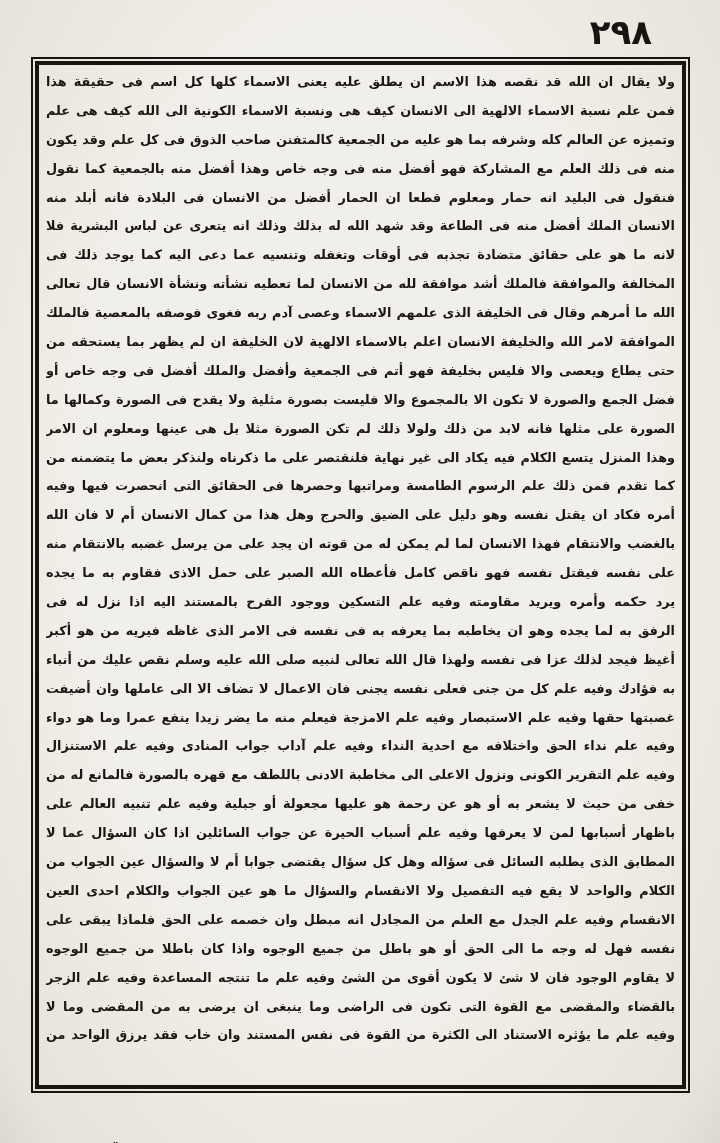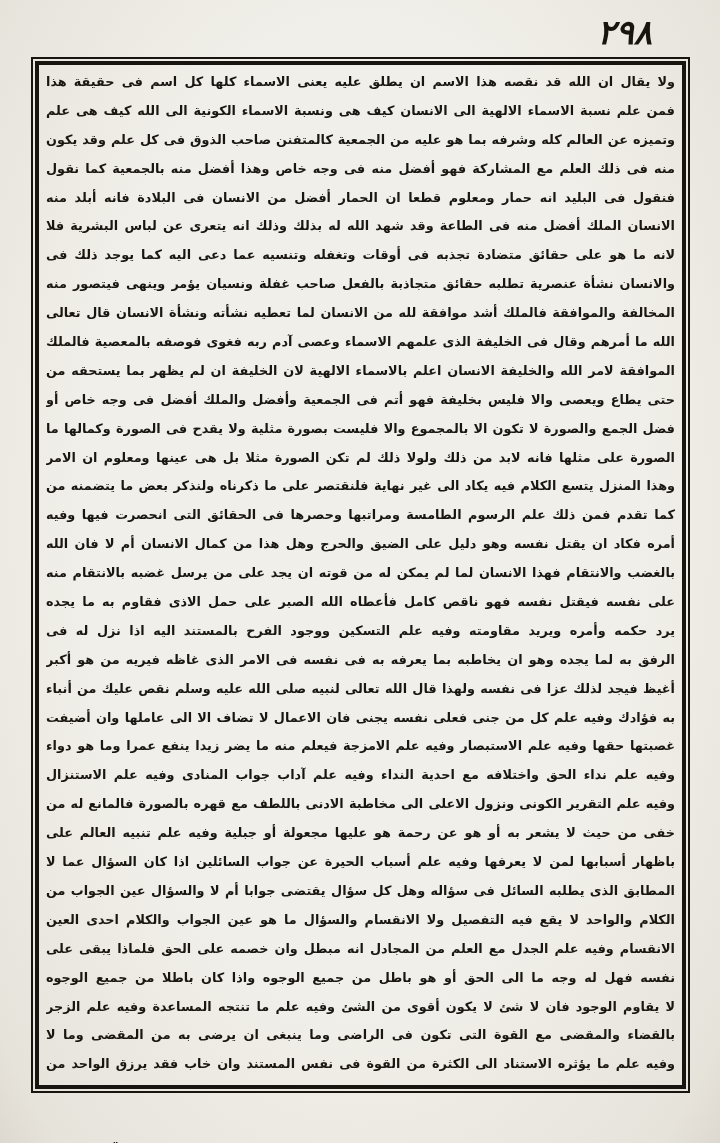--- a/index.html
+++ b/index.html
@@ -6,21 +6,21 @@
   body{
     width:720px;height:1143px;overflow:hidden;position:relative;
     background:radial-gradient(ellipse at 50% 45%, #f1efe9 55%, #e6e3db 92%, #ddd9d0 100%);
     font-family:"DejaVu Sans", sans-serif;
     -webkit-font-smoothing:antialiased;
   }
   .page{position:absolute;inset:0;}
   .page-number{
     position:absolute;top:12px;right:68px;
     font-size:34px;font-weight:bold;color:#181410;
-    letter-spacing:-1px;direction:rtl;font-style:italic;
+    letter-spacing:-1px;direction:rtl;
   }
   .frame{
     position:absolute;left:31px;top:57px;width:659px;height:1036px;
     border:2px solid #181410;padding:2px;box-sizing:border-box;
     background:transparent;
   }
   .frame-inner{
     width:100%;height:100%;box-sizing:border-box;
     border:4px solid #181410;
     padding:3px 7px 0 7px;
@@ -56,21 +56,20 @@
     <div class="frame-inner">
       <div class="textblock">
 
       <div class="line">ولا يقال ان الله قد نقصه هذا الاسم ان يطلق عليه يعنى الاسماء كلها كل اسم فى حقيقة هذا المسمى ان يقبله فاعلم ذلك</div>
           <div class="line">فمن علم نسبة الاسماء الالهية الى الانسان كيف هى ونسبة الاسماء الكونية الى الله كيف هى علم مرتبة الانسان</div>
           <div class="line">وتميزه عن العالم كله وشرفه بما هو عليه من الجمعية كالمتفنن صاحب الذوق فى كل علم وقد يكون صاحب علم ما أكمل</div>
           <div class="line">منه فى ذلك العلم مع المشاركة فهو أفضل منه فى وجه خاص وهذا أفضل منه بالجمعية كما نقول بالفاضلة فى النقص</div>
           <div class="line">فنقول فى البليد انه حمار ومعلوم قطعا ان الحمار أفضل من الانسان فى البلادة فانه أبلد منه وكذلك الملك مع</div>
           <div class="line">الانسان الملك أفضل منه فى الطاعة وقد شهد الله له بذلك وذلك انه يتعرى عن لباس البشرية فلا يعصى الله ما أمره</div>
           <div class="line">لانه ما هو على حقائق متضادة تجذبه فى أوقات وتغفله وتنسيه عما دعى اليه كما يوجد ذلك فى النشأة العنصرية</div>
-          <div class="line">والانسان نشأة عنصرية تطلبه حقائق متجاذبة بالفعل صاحب غفلة ونسيان يؤمر وينهى فيتصور منه</div>
           <div class="line">المخالفة والموافقة فالملك أشد موافقة لله من الانسان لما تعطيه نشأته ونشأة الانسان قال تعالى فى الملك لا يعصون</div>
           <div class="line">الله ما أمرهم وقال فى الخليفة الذى علمهم الاسماء وعصى آدم ربه فغوى فوصفه بالمعصية فالملك أفضل فى</div>
           <div class="line">الموافقة لامر الله والخليفة الانسان اعلم بالاسماء الالهية لان الخليفة ان لم يظهر بما يستحقه من استخلفه</div>
           <div class="line">حتى يطاع ويعصى والا فليس بخليفة فهو أتم فى الجمعية وأفضل والملك أفضل فى وجه خاص أو وجهين لكن ما له</div>
           <div class="line">فضل الجمع والصورة لا تكون الا بالمجموع والا فليست بصورة مثلية ولا يقدح فى الصورة وكمالها ما تمتاز به</div>
           <div class="line">الصورة على مثلها فانه لابد من ذلك ولولا ذلك لم تكن الصورة مثلا بل هى عينها ومعلوم ان الامر ليس كذلك</div>
           <div class="line">وهذا المنزل يتسع الكلام فيه يكاد الى غير نهاية فلنقتصر على ما ذكرناه ولنذكر بعض ما يتضمنه من العلوم</div>
           <div class="line">كما تقدم فمن ذلك علم الرسوم الطامسة ومراتبها وحصرها فى الحقائق التى انحصرت فيها وفيه علم من رد</div>
           <div class="line">أمره فكاد ان يقتل نفسه وهو دليل على الضيق والحرج وهل هذا من كمال الانسان أم لا فان الله وصف نفسه</div>
           <div class="line">بالغضب والانتقام فهذا الانسان لما لم يمكن له من قوته ان يجد على من يرسل غضبه بالانتقام منه أراد ان يرسله</div>

